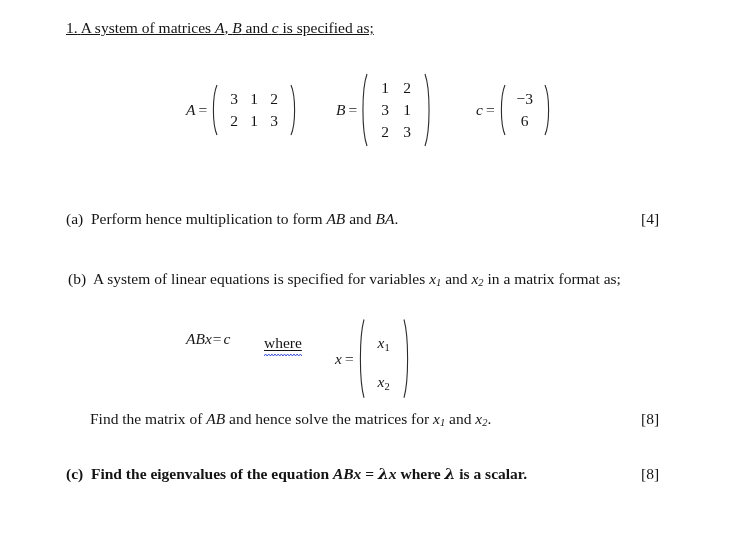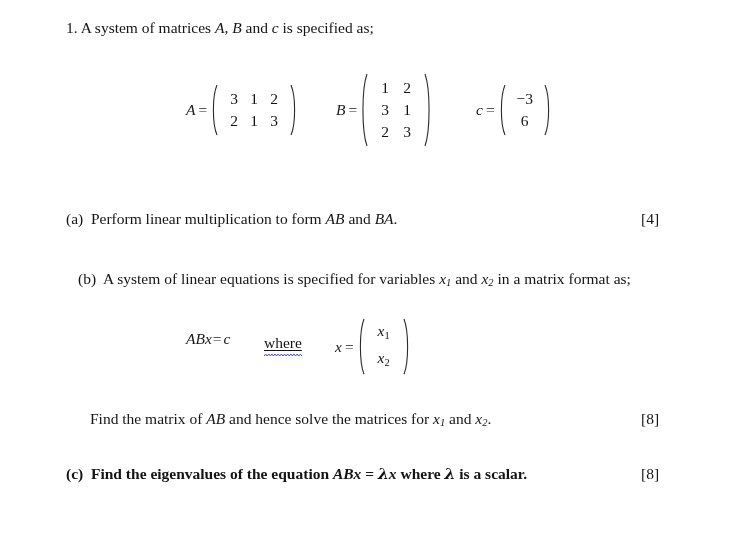--- a/index.html
+++ b/index.html
@@ -71,21 +71,21 @@
   }
   .mgrid.cols3 { grid-template-columns: repeat(3, 20px); }
   .mgrid.cols2 { grid-template-columns: repeat(2, 22px); }
   .mgrid.cols1 { grid-template-columns: 26px; }
   .mcell {
     font-size: 15.5px;
     line-height: 22px;
     text-align: center;
     color: #141414;
   }
-  .mcell.sub-style { font-style: italic; }
+  .mcell.sub-style { font-style: italic; margin-top: 12px; }
   .mcell sub {
     font-size: 10.5px;
     font-style: normal;
     vertical-align: -0.25em;
   }
   
   .var { font-style: italic; }
   .var sub {
     font-size: 10.5px;
     font-style: italic;
@@ -107,21 +107,21 @@
     pointer-events: none;
   }
   .wavy .squiggle svg { display: block; width: 100%; height: 4px; }
   .lam { font-style: italic; font-family: "DejaVu Serif", serif; }
 </style>
 </head>
 <body>
 
 <div class="page">
 
-  <div class="line" style="left:66px; top:18px;">
+  <div class="line" style="left:66px; top:18px;text-decoration:underline;">
     <span>1.</span>
     <span>A system of matrices </span><span class="it">A</span><span>, </span><span class="it">B</span><span> and </span><span class="it">c</span><span> is specified as;</span>
   </div>
 
   <div class="eqrow" style="left:186px; top:84px;">
     <span class="lbl">A</span>
     <span class="eqsign">=</span>
     <span class="matrix">
       <span class="paren">
         <svg viewBox="0 0 9 52" preserveAspectRatio="none">
@@ -185,25 +185,25 @@
       <span class="paren">
         <svg viewBox="0 0 9 52" preserveAspectRatio="none">
             <path d="M1 1 C5.8 12, 5.8 40, 1 51" stroke="#2b2b2b" stroke-width="1.1" fill="none"></path>
           </svg>
       </span>
     </span>
   </div>
 
   <div class="line" style="left:66px; top:209px;">
     <span>(a)</span>&nbsp;
-    <span>Perform linear multiplication to form </span><span class="it">AB</span><span> and </span><span class="it">BA</span><span>.</span>
+    <span>Perform hence multiplication to form </span><span class="it">AB</span><span> and </span><span class="it">BA</span><span>.</span>
   </div>
   <div class="marks" style="left:641px; top:209px;">[4]</div>
 
-  <div class="line" style="left:78px; top:269px;">
+  <div class="line" style="left:68px; top:269px;">
     <span>(b)</span>&nbsp;
     <span>A system of linear equations is specified for variables </span><span class="var"><span>x</span><sub>1</sub></span><span> and </span><span class="var"><span>x</span><sub>2</sub></span><span> in a matrix format as;</span>
   </div>
 
   <div class="eqrow" style="left:186px; top:330px;">
     <span class="it">ABx</span>
     <span class="eqsign">=</span>
     <span class="it">c</span>
   </div>
 

